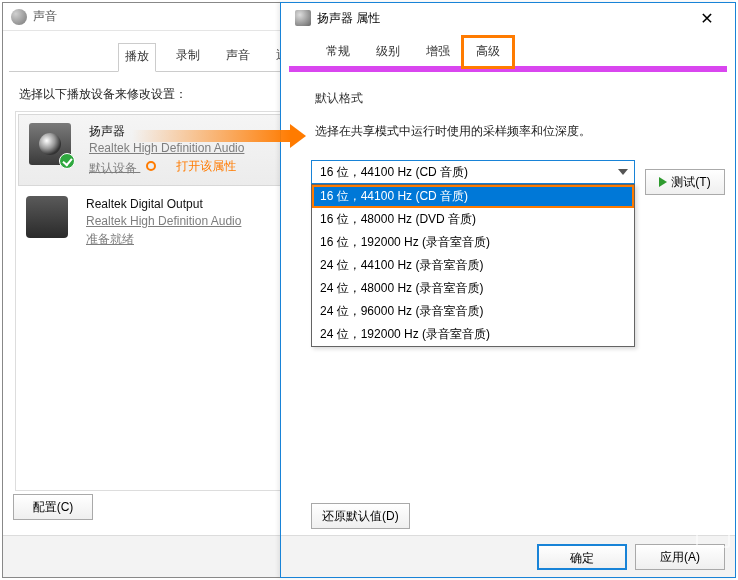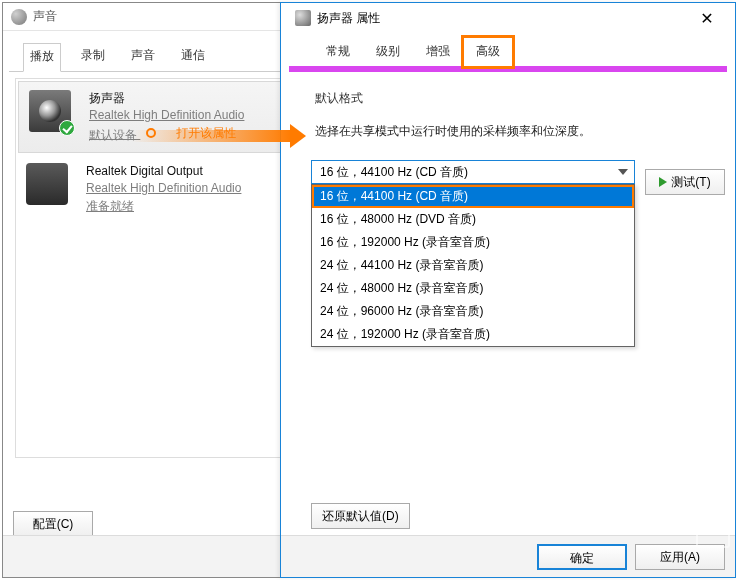--- a/index.html
+++ b/index.html
@@ -7,42 +7,42 @@
 
 
 .win-back {
   position: absolute; left: 2px; top: 2px; width: 420px; height: 576px;
   border: 1px solid #888; background: #fff;
 }
 .titlebar { height: 28px; display: flex; align-items: center; padding: 0 8px; background: #fff; border-bottom: 1px solid #e5e5e5; }
 .titlebar .ico { width: 16px; height: 16px; border-radius: 50%; background: radial-gradient(circle at 30% 30%, #d0d0d0, #777); margin-right: 6px; flex: none; }
 .titlebar .ttl { color: #555; }
 
-.tabs-back { display: flex; gap: 14px; padding: 8px 14px 0 14px; border-bottom: 1px solid #ccc; margin: 4px 6px 0 6px; }
+.tabs-back { display: flex; gap: 14px; padding: 8px 14px 0 14px; border-bottom: 1px solid #ccc; margin: 4px 6px 0 6px; justify-content: center; }
 .tab-b { padding: 4px 6px 6px 6px; color: #333; cursor: pointer; }
 .tab-b.active { border: 1px solid #ccc; border-bottom: 1px solid #fff; background: #fff; margin-bottom: -1px; }
 
 .prompt { margin: 14px 16px 8px 16px; color: #222; }
 
 .dev-list { margin: 6px 12px; border: 1px solid #ddd; height: 380px; background: #fff; }
 .dev-item { display: flex; padding: 8px 10px; gap: 10px; }
 .dev-item.sel { background: linear-gradient(#f5f5f5,#ececec); border: 1px solid #d8d8d8; margin: 2px; }
 .dev-icon { width: 42px; height: 42px; position: relative; flex: none; }
 .dev-icon.speaker { background: linear-gradient(#7a7a7a,#3a3a3a); border-radius: 3px; }
 .dev-icon.speaker::after { content:""; position:absolute; left:10px; top:10px; width:22px; height:22px; border-radius:50%; background: radial-gradient(circle at 35% 35%, #fff, #999 40%, #333 70%); }
 .check { position:absolute; right:-4px; bottom:-4px; width:16px; height:16px; border-radius:50%; background:#2fa83f; border:1px solid #fff; }
 .check::after { content:""; position:absolute; left:3px; top:4px; width:7px; height:4px; border-left:2px solid #fff; border-bottom:2px solid #fff; transform: rotate(-50deg); }
 .dev-icon.dout { background: linear-gradient(#5a5a5a,#2a2a2a); border-radius: 4px; }
 .dev-text { line-height: 1.45; margin-left: 8px; }
 .dev-name { color: #111; }
 .dev-sub { color: #7e7e7e; text-decoration: underline; }
 .annot { color: #ff7b00; display:inline-flex; align-items:center; gap:20px; margin-left:6px; }
 .annot .dot { width:10px; height:10px; border:2px solid #ff7b00; border-radius:50%; display:inline-block; }
 
-.back-btnrow { position:absolute; left:10px; right:10px; bottom:40px; display:flex; gap:6px; }
+.back-btnrow { position:absolute; left:10px; right:10px; bottom:57px; display:flex; gap:6px; }
 .btn { min-width:90px; height:26px; border:1px solid #a9a9a9; background:linear-gradient(#fff,#efefef); cursor:pointer; text-align:center; line-height:24px; padding:0 10px; }
 .btn.small { min-width:80px; }
 
 .back-foot { position:absolute; left:0; right:0; bottom:0; height:42px; background:#f3f3f3; border-top:1px solid #dcdcdc; display:flex; justify-content:flex-end; align-items:center; padding:0 10px; gap:8px; }
 
 
 .arrow {
   position:absolute; left:132px; top:130px; width:160px; height:12px; z-index:20;
   background: linear-gradient(to right, rgba(255,123,0,0), #ff7b00);
 }
@@ -106,20 +106,21 @@
     <div class="ttl">声音</div>
   </div>
 
   <div class="tabs-back">
     <div class="tab-b active">播放</div>
     <div class="tab-b">录制</div>
     <div class="tab-b">声音</div>
     <div class="tab-b">通信</div>
   </div>
 
+  <div class="prompt">选择以下播放设备来修改设置：</div>
 
   <div class="dev-list">
     <div class="dev-item sel">
       <div class="dev-icon speaker">
         <div class="check"></div>
       </div>
       <div class="dev-text">
         <div class="dev-name">扬声器</div>
         <div class="dev-sub">Realtek High Definition Audio</div>
         <div class="dev-sub">

